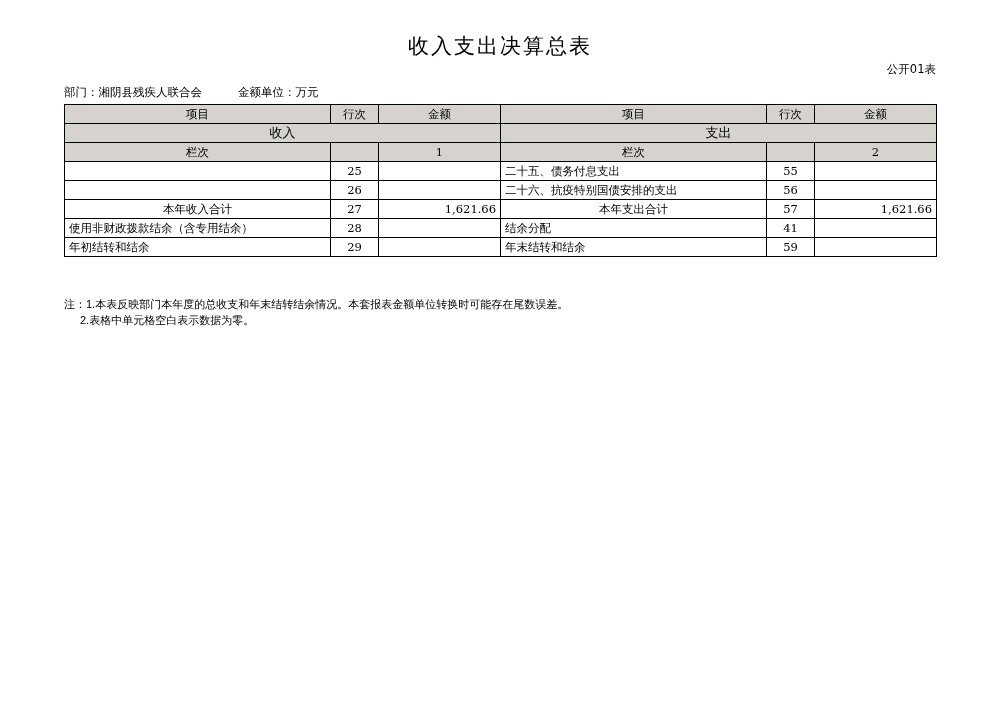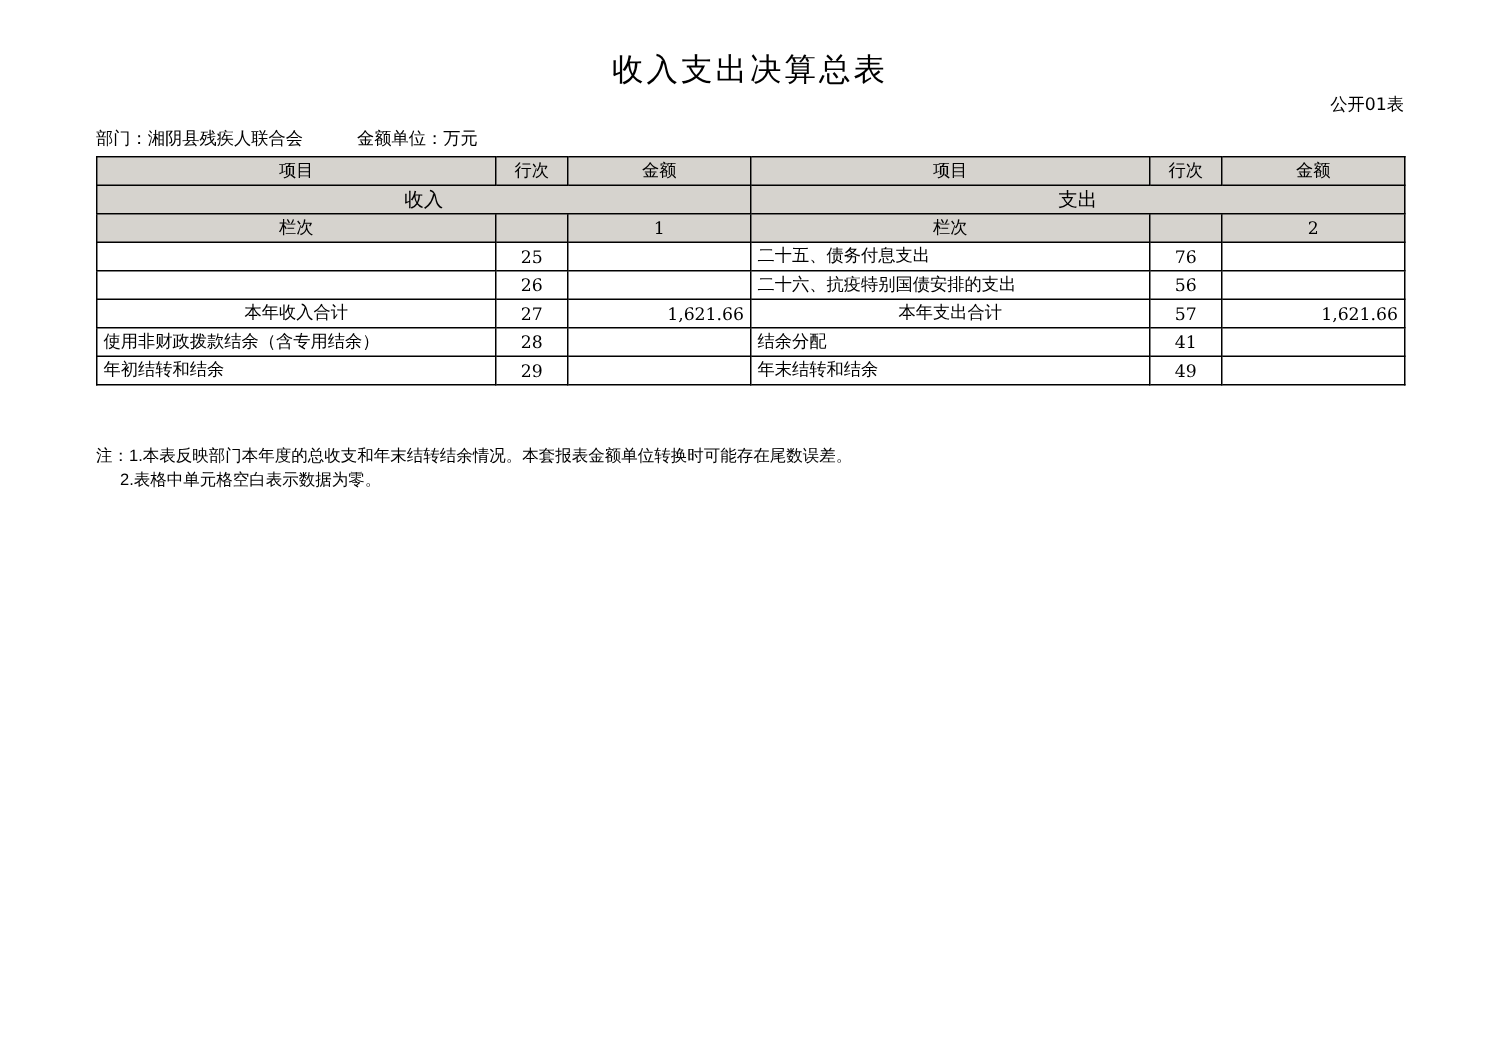--- a/index.html
+++ b/index.html
@@ -136,21 +136,21 @@
         <td class="hdr">栏次</td>
         <td class="hdr"></td>
         <td class="hdr num">2</td>
       </tr>
 
       <tr>
         <td class="l"></td>
         <td class="c num">25</td>
         <td class="r num"></td>
         <td class="l">二十五、债务付息支出</td>
-        <td class="c num">76</td>
+        <td class="c num">55</td>
         <td class="r num"></td>
       </tr>
 
       <tr>
         <td class="l"></td>
         <td class="c num">26</td>
         <td class="r num"></td>
         <td class="l">二十六、抗疫特别国债安排的支出</td>
         <td class="c num">56</td>
         <td class="r num"></td>
@@ -172,21 +172,21 @@
         <td class="l">结余分配</td>
         <td class="c num">41</td>
         <td class="r num"></td>
       </tr>
 
       <tr>
         <td class="l">年初结转和结余</td>
         <td class="c num">29</td>
         <td class="r num"></td>
         <td class="l">年末结转和结余</td>
-        <td class="c num">49</td>
+        <td class="c num">59</td>
         <td class="r num"></td>
       </tr>
 
     </tbody>
   </table>
 
   <div class="notes">
     <div>注：1.本表反映部门本年度的总收支和年末结转结余情况。本套报表金额单位转换时可能存在尾数误差。</div>
     <div>2.表格中单元格空白表示数据为零。</div>
   </div>

